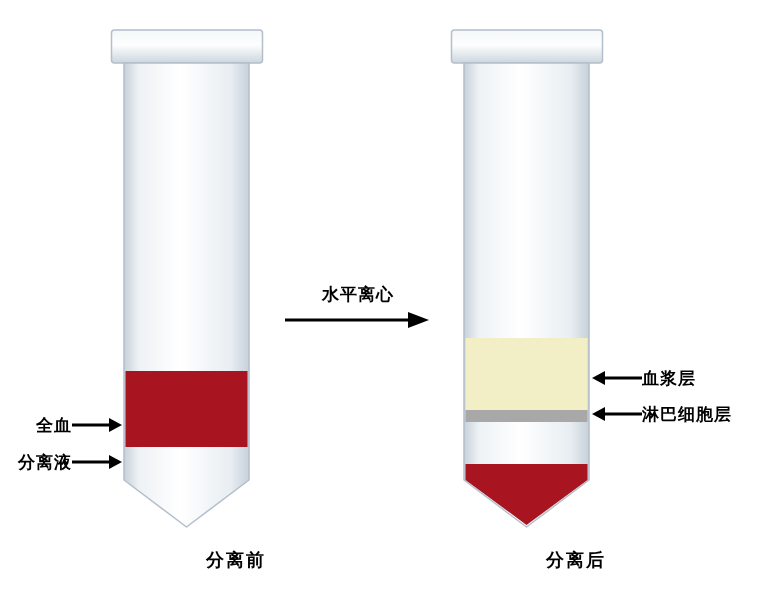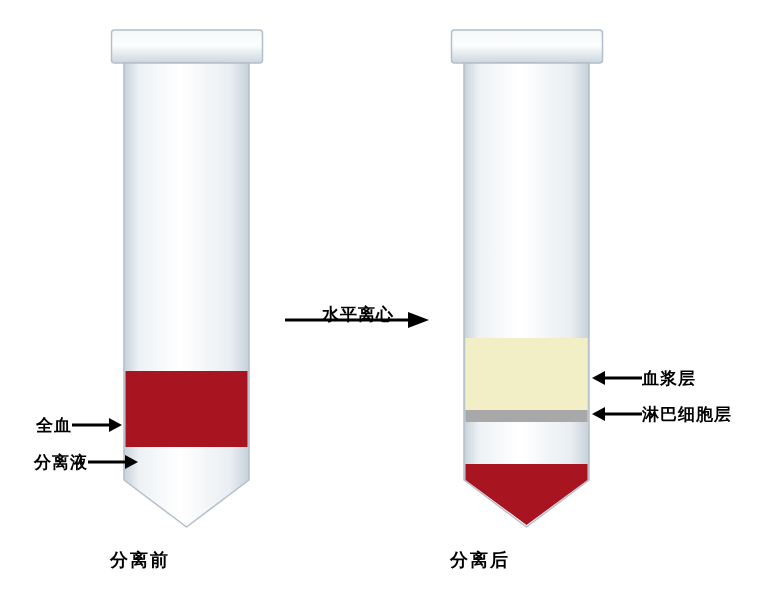--- a/index.html
+++ b/index.html
@@ -23,33 +23,32 @@
   .label-text {
     font-size: 17px;
     font-weight: bold;
     letter-spacing: 1px;
     white-space: nowrap;
     line-height: 22px;
   }
   .caption {
     position: absolute;
     width: 156px;
-    text-align: left;
+    text-align: right;
     font-size: 18px;
     font-weight: bold;
     letter-spacing: 2px;
   }
   .process-label {
     position: absolute;
     width: 150px;
     text-align: center;
     font-size: 17px;
     font-weight: bold;
     letter-spacing: 1px;
-    margin-top: 20px;
   }
 </style>
 </head>
 <body>
 
 <div class="canvas">
 
   <svg class="abs" style="left:110px; top:28px;" width="156" height="505" viewBox="0 0 156 505">
     <defs>
       <linearGradient id="bodyGrad" x1="0" y1="0" x2="1" y2="0">
@@ -86,21 +85,21 @@
     <polygon points="123,2 144,10 123,18" fill="#000"></polygon>
   </svg>
 
   <div class="label-row right-align" style="left:8px; top:414px; width:114px;">
     <span class="label-text">全血</span>
     <svg width="50" height="16" viewBox="0 0 50 16">
       <line x1="0" y1="8" x2="37" y2="8" stroke="#000" stroke-width="3"></line>
       <polygon points="37,1 50,8 37,15" fill="#000"></polygon>
     </svg>
   </div>
-  <div class="label-row right-align" style="left:24px; top:451px; width:114px;">
+  <div class="label-row right-align" style="left:8px; top:451px; width:114px;">
     <span class="label-text">分离液</span>
     <svg width="50" height="16" viewBox="0 0 50 16">
       <line x1="0" y1="8" x2="37" y2="8" stroke="#000" stroke-width="3"></line>
       <polygon points="37,1 50,8 37,15" fill="#000"></polygon>
     </svg>
   </div>
 
   <div class="label-row" style="left:592px; top:367px;">
     <svg width="50" height="16" viewBox="0 0 50 16">
       <polygon points="13,1 0,8 13,15" fill="#000"></polygon>

